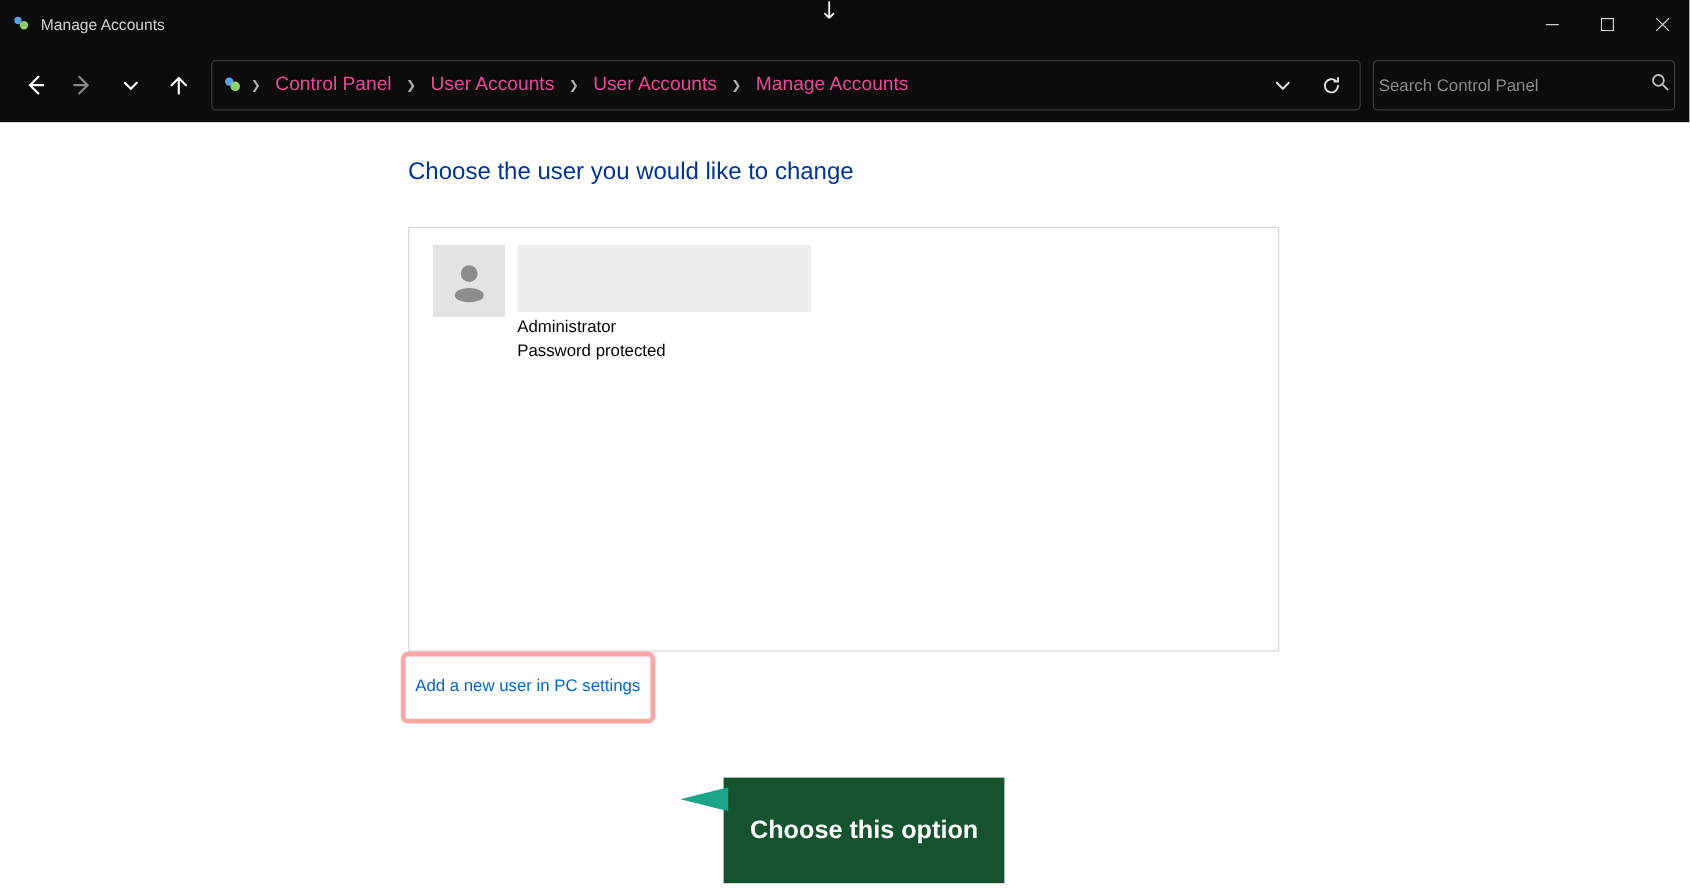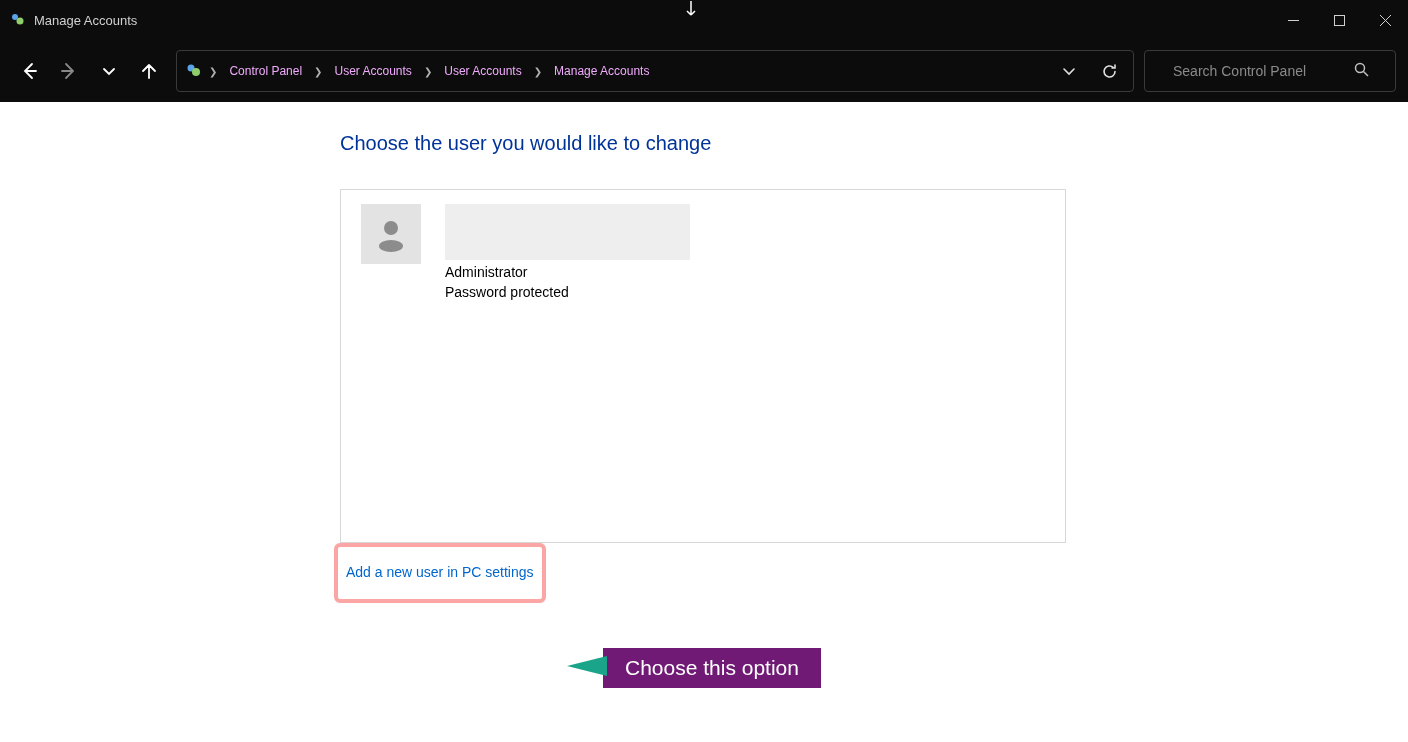--- a/index.html
+++ b/index.html
@@ -12,47 +12,47 @@
 .title-icon { width: 16px; height: 16px; position: relative; }
 .title-icon svg { width: 16px; height: 16px; }
 .winctrls { display: flex; }
 .winctrl { width: 46px; height: 40px; display: flex; align-items: center; justify-content: center; color: #d0d0d0; cursor: pointer; }
 
 
 .toolbar { height: 62px; background: #0c0c0c; display: flex; align-items: center; padding: 0 12px; gap: 6px; }
 .navbtn { width: 34px; height: 34px; display: flex; align-items: center; justify-content: center; color: #e0e0e0; border-radius: 3px; cursor: pointer; }
 .addrbar { flex: 1; height: 42px; border: 1px solid #3a3a3a; border-radius: 4px; display: flex; align-items: center; padding: 0 8px; gap: 4px; margin: 0 4px; }
 .addr-icon { width: 18px; height: 18px; }
-.crumb { color: #f0abfc; font-size: 12px; padding: 4px 6px; border-radius: 3px; cursor: pointer; white-space: nowrap; }
+.crumb { color: #ec4899; font-size: 16px; padding: 4px 6px; border-radius: 3px; cursor: pointer; white-space: nowrap; }
 .crumb-sep { color: #b0b0b0; font-size: 10px; padding: 0 2px; }
 .addr-right { margin-left: auto; display: flex; align-items: center; gap: 8px; }
 .addr-ctl { width: 32px; height: 32px; display: flex; align-items: center; justify-content: center; color: #e0e0e0; cursor: pointer; border-radius: 3px; }
-.searchbox { width: 252px; height: 42px; border: 1px solid #3a3a3a; border-radius: 4px; display: flex; align-items: center; padding: 0 28px; }
+.searchbox { width: 252px; height: 42px; border: 1px solid #3a3a3a; border-radius: 4px; display: flex; align-items: center; padding: 0 4px; }
 .searchbox input { flex: 1; background: transparent; border: none; outline: none; color: #e0e0e0; font-size: 14px; }
 .searchbox input::placeholder { color: #8a8a8a; }
 .search-icon { color: #c0c0c0; }
 
 
 .content { background: #ffffff; padding: 30px 0 0 0; height: calc(742px - 102px); position: relative; }
 .content-inner { margin-left: 340px; width: 730px; }
 .heading { color: #003399; font-size: 20px; font-weight: 400; margin-bottom: 34px; }
 .userbox { border: 1px solid #d8d8d8; width: 726px; height: 354px; padding: 14px 20px; }
-.usercard { display: flex; align-items: flex-start; gap: 24px; cursor: pointer; }
+.usercard { display: flex; align-items: flex-start; gap: 10px; cursor: pointer; }
 .avatar { width: 60px; height: 60px; background: #e3e3e3; display: flex; align-items: center; justify-content: center; }
 .avatar svg { width: 36px; height: 36px; fill: #8c8c8c; }
 .userinfo { padding-top: 0; }
 .username-blur { width: 245px; height: 56px; background: #eeeeee; margin-bottom: 2px; }
 .userrole { font-size: 14px; color: #000; line-height: 1.45; }
 
 .addlink-wrap { position: relative; margin-top: 10px; }
 .addlink-box { position: absolute; left: -6px; top: -10px; border: 4px solid #fca5a5; border-radius: 6px; padding: 16px 8px 18px 8px; width: 212px; }
 .addlink { color: #0066cc; font-size: 14px; cursor: pointer; }
 
 .callout { position: absolute; left: 603px; top: 546px; display: flex; align-items: center; }
-.callout-box { background: #701a75; color: #ffffff; font-size: 21px; padding: 8px 22px; }
+.callout-box { background: #14532d; color: #ffffff; font-size: 21px; padding: 32px 22px; font-weight: bold; }
 .callout-arrow { position: absolute; left: -36px; top: 8px; }
 
 .cursor-arrow { position: absolute; left: 684px; top: 1px; color: #fff; }
 </style>
 </head>
 <body>
 
 <div class="titlebar">
   <div class="titlebar-left">
     <span class="title-icon">

